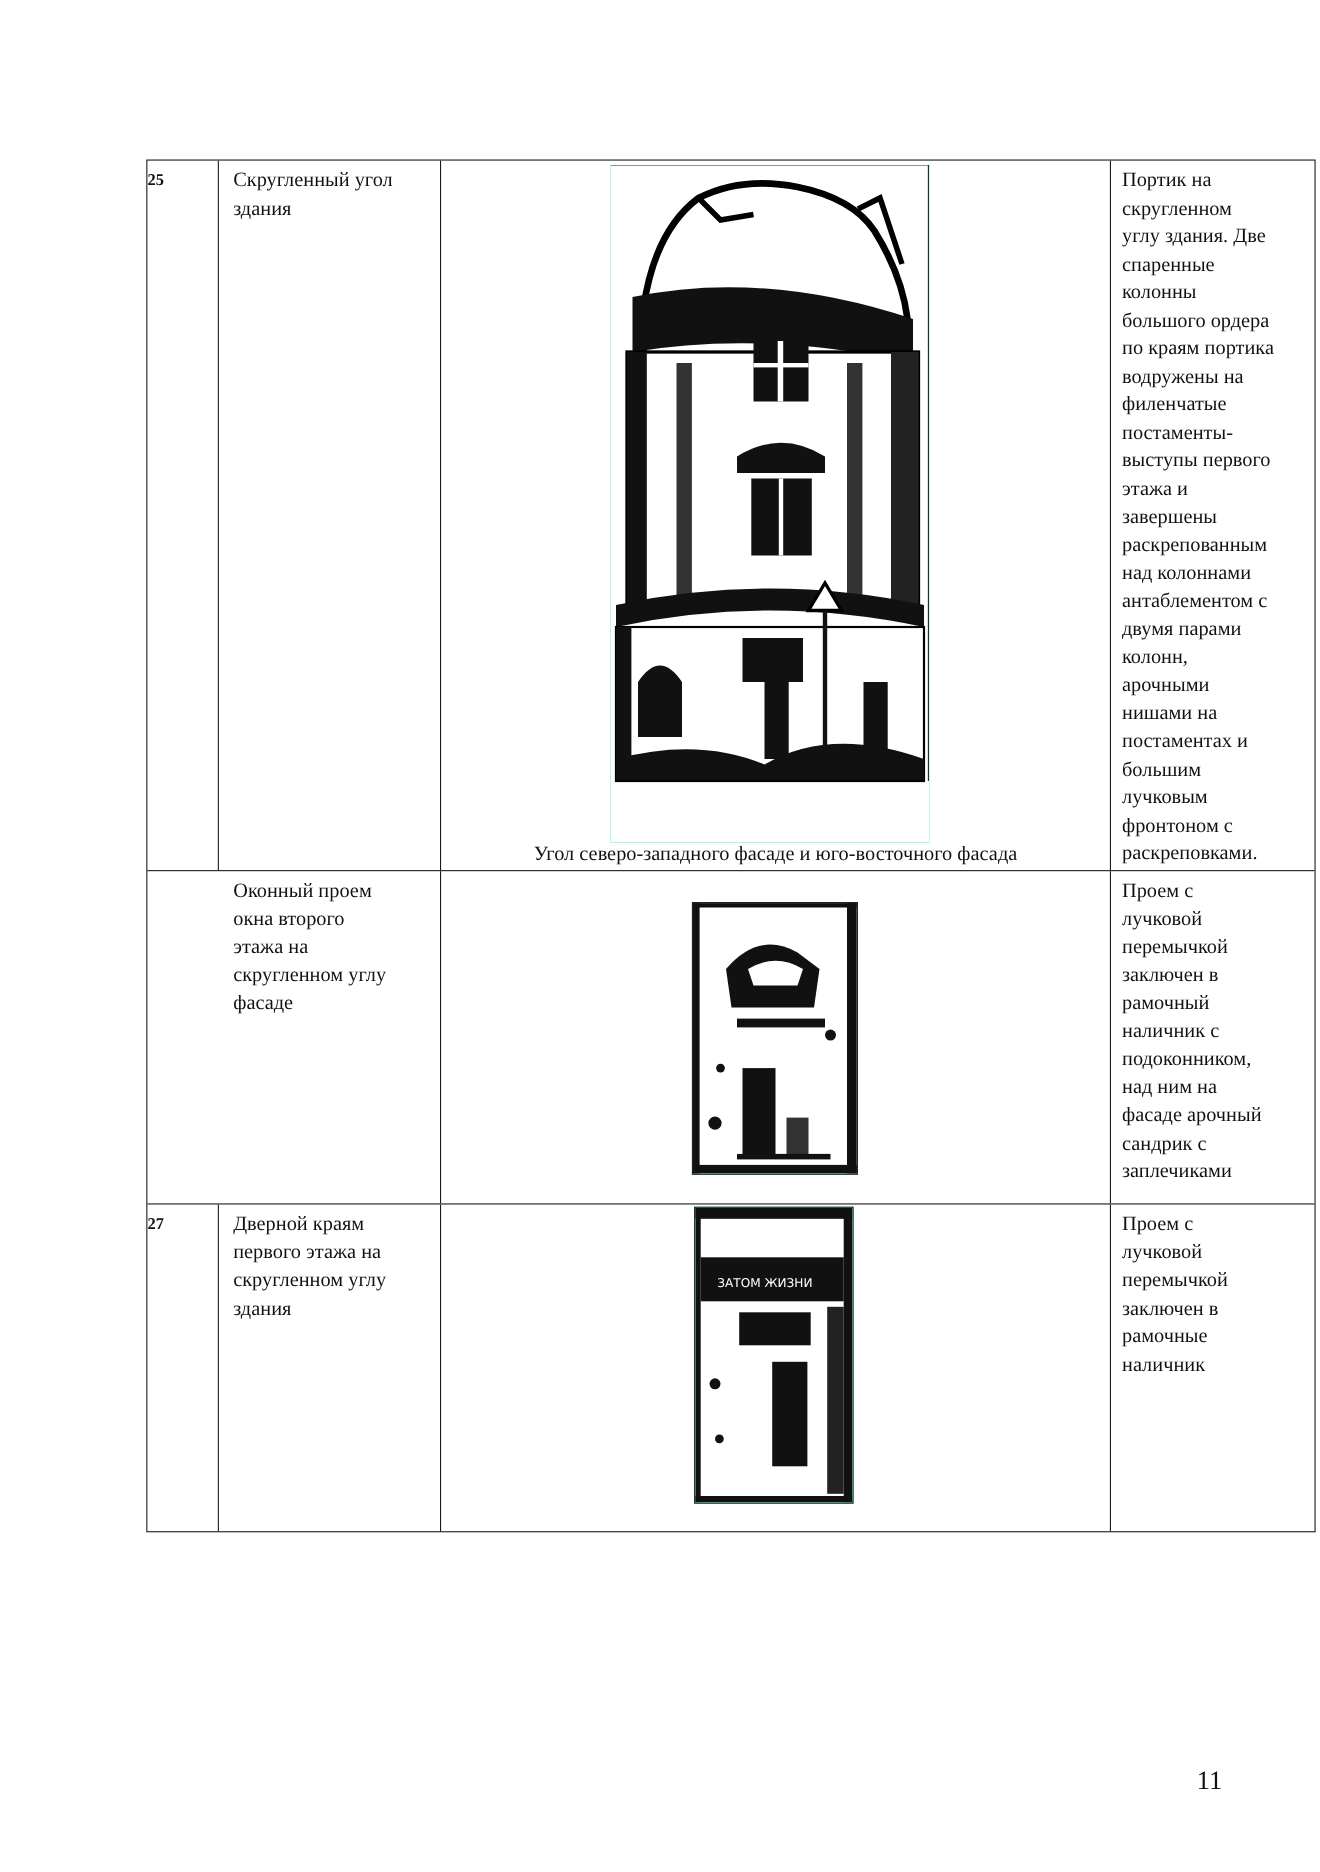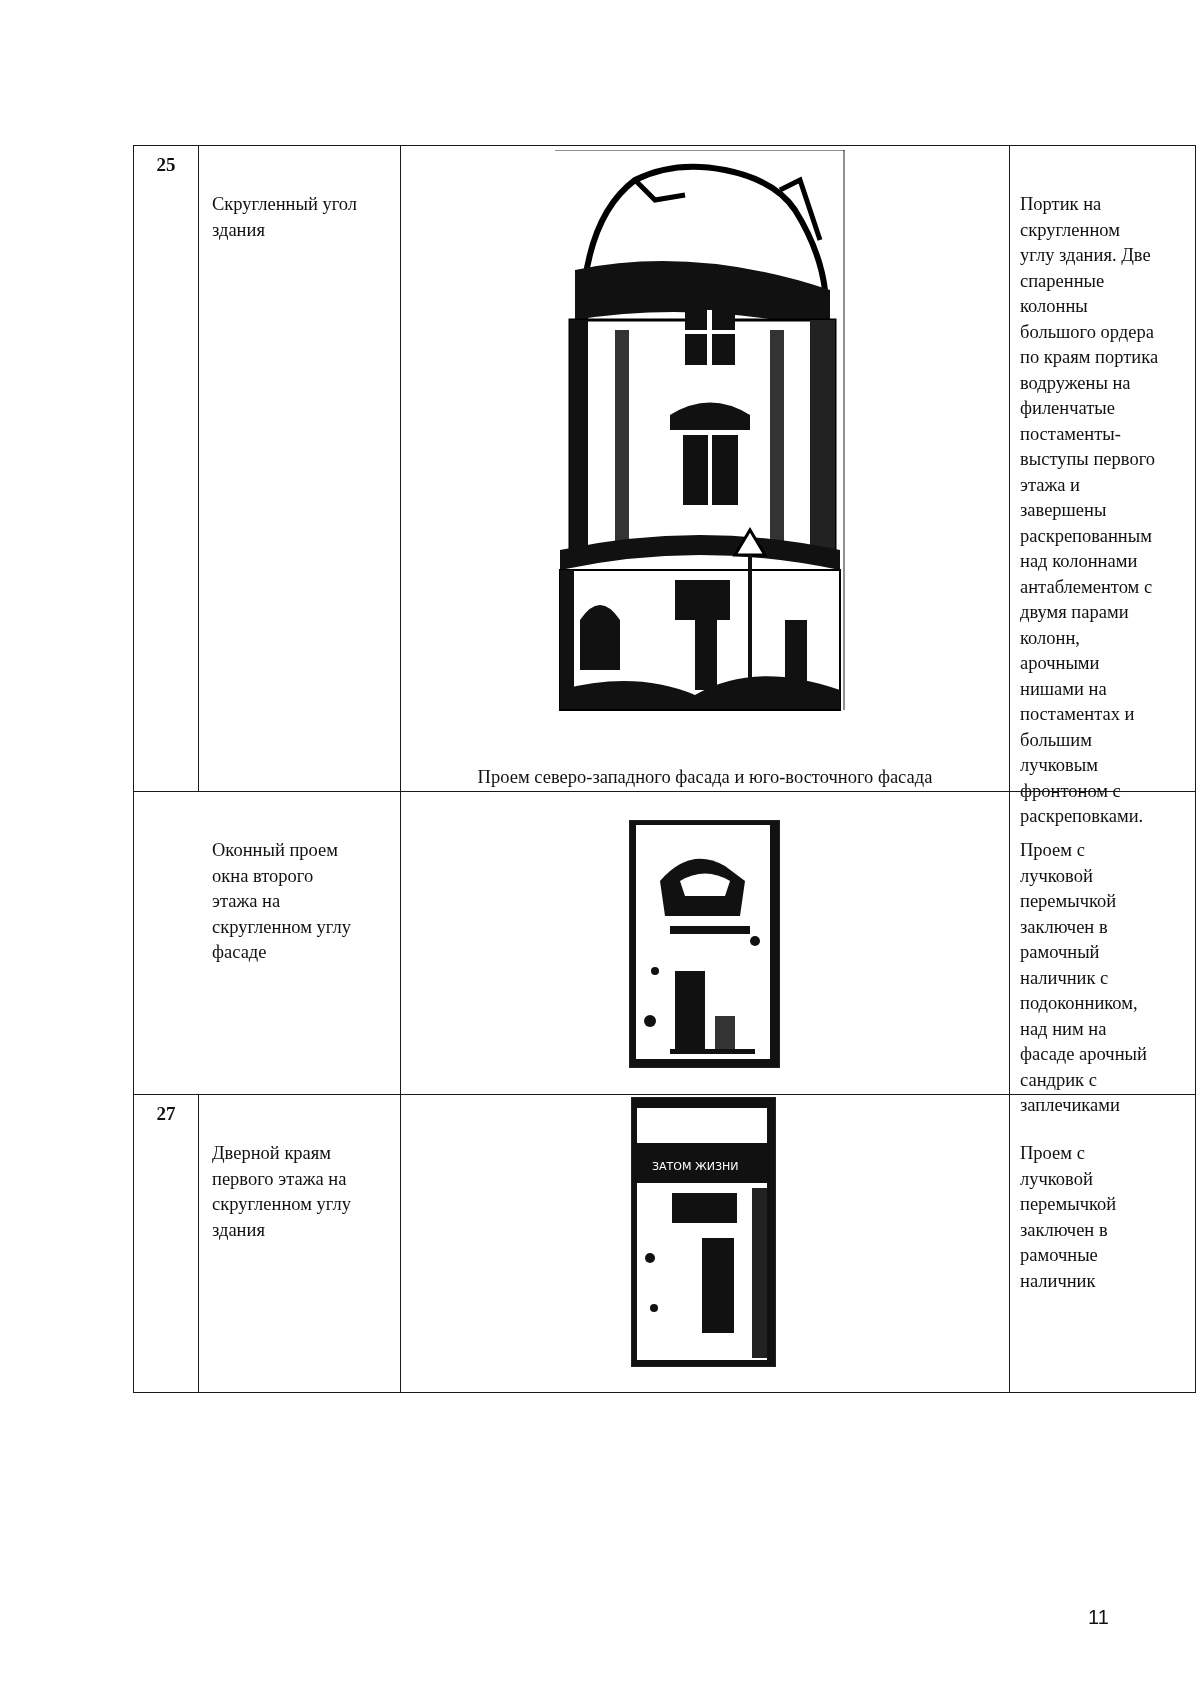--- a/index.html
+++ b/index.html
@@ -15,40 +15,39 @@
     box-sizing: border-box;
   }
   .row { position: absolute; left: 0; width: 100%; box-sizing: border-box; }
   .row + .row { border-top: 1.5px solid #1a1a1a; }
   .cell { position: absolute; top: 0; bottom: 0; box-sizing: border-box; }
   .c-num { left: 0; width: 65px; border-right: 1.3px solid #1a1a1a; }
   .c-name { left: 65px; width: 202px; border-right: 1.3px solid #1a1a1a; }
   .c-img { left: 267px; width: 609px; border-right: 1.3px solid #1a1a1a; }
   .c-desc { left: 876px; right: 0; }
   .num {
-    font-weight: bold; font-size: 19px; text-align: center;
+    font-weight: bold; font-size: 15px; 
     padding-top: 6px; line-height: 25px;
   }
   .txt {
     font-size: 18.5px; line-height: 25.5px; padding: 6px 8px 0 13px;
     white-space: pre-line;
-    margin-top: 40px;
   }
   .desc { padding: 6px 4px 0 10px; }
   .photo {
     position: absolute; background: #5eead4; border: 1px solid #222;
     overflow: hidden;
   }
   .caption {
     position: absolute; left: 0; right: 0; bottom: 2px;
     text-align: center; font-size: 18.5px; line-height: 24px;
   }
   .pagenum {
     position: absolute; left: 1088px; top: 1606px;
-    font-size: 20px; font-family: Liberation Sans, sans-serif;
+    font-size: 24px; font-family: Liberation Serif, serif;
   }
 </style>
 </head>
 <body>
 
 <div class="tbl">
 
   <div class="row" style="top:0; height:645px;">
     <div class="cell c-num">
       <div class="num">25</div>
@@ -89,21 +88,21 @@
           <rect x="120" y="430" width="55" height="40" fill="#111"></rect>
           <rect x="140" y="470" width="22" height="70" fill="#111"></rect>
           <rect x="230" y="470" width="22" height="80" fill="#111"></rect>
           <path d="M180 405 L195 380 L210 405 Z" fill="#fff" stroke="#000" stroke-width="3"></path>
           <rect x="193" y="405" width="4" height="135" fill="#111"></rect>
 
           <path d="M5 540 Q80 520 140 545 Q200 510 285 540 L285 560 L5 560 Z" fill="#111"></path>
           <line x1="5" y1="560" x2="285" y2="560" stroke="#000" stroke-width="2"></line>
         </svg>
       </div>
-      <div class="caption">Проем северо-западного фасада и юго-восточного фасада</div>
+      <div class="caption">Угол северо-западного фасаде и юго-восточного фасада</div>
     </div>
     <div class="cell c-desc">
       <div class="txt desc">Портик на
 скругленном
 углу здания. Две
 спаренные
 колонны
 большого ордера
 по краям портика
 водружены на

